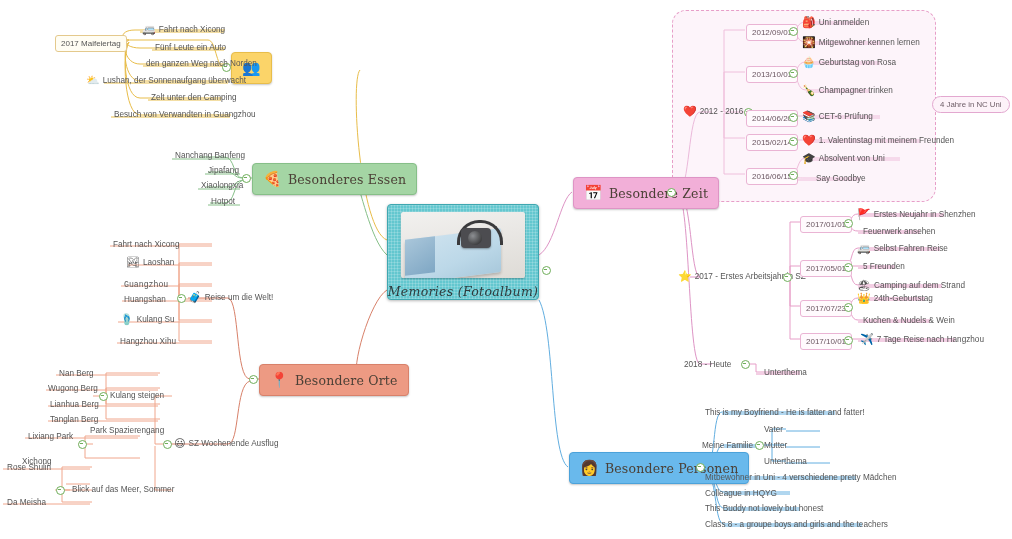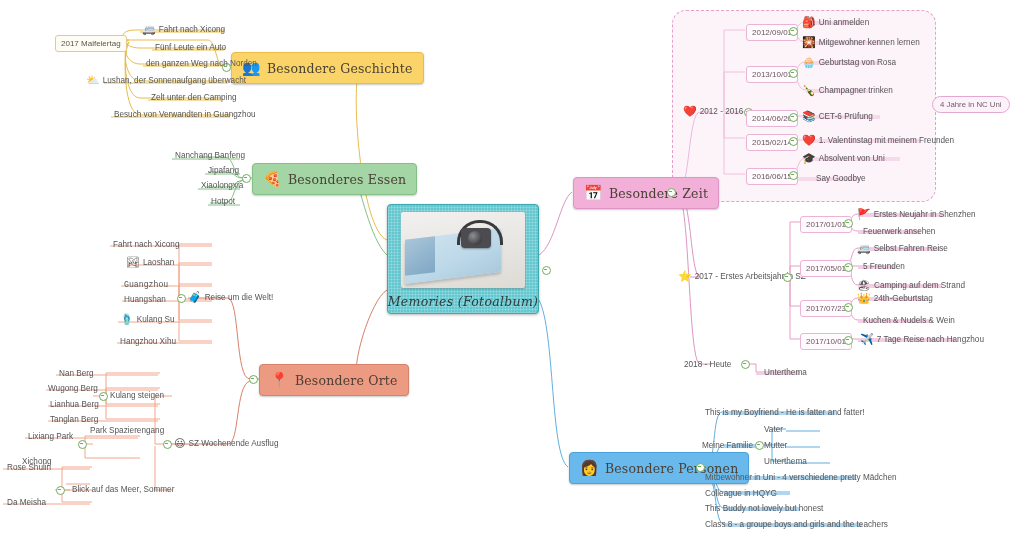--- a/index.html
+++ b/index.html
@@ -9,21 +9,21 @@
     color:#4a4a4a;
   }
   #canvas{position:absolute;inset:0;width:1012px;height:539px;}
   svg.links{position:absolute;left:0;top:0;width:1012px;height:539px;pointer-events:none;}
 
   
   .node{position:absolute;white-space:nowrap;}
 
   
   .central{
-    left:387px;top:204px;width:152px;height:110px;
+    left:387px;top:204px;width:152px;height:96px;
     background:#63c7cf;border:1px solid #3fa7b0;border-radius:4px;
     box-shadow:0 1px 3px rgba(0,0,0,.28);
     background-image:
       repeating-linear-gradient(0deg,rgba(255,255,255,.18) 0 1px,transparent 1px 3px),
       repeating-linear-gradient(90deg,rgba(255,255,255,.18) 0 1px,transparent 1px 3px);
     display:flex;flex-direction:column;align-items:center;justify-content:flex-start;
     padding-top:7px;box-sizing:border-box;
   }
   .central .photo{
     width:124px;height:76px;border-radius:2px;position:relative;overflow:hidden;
@@ -281,21 +281,20 @@
       <div class="page"></div>
       <div class="strap"></div>
       <div class="cam"></div>
     </div>
     <div class="caption">Memories (Fotoalbum)</div>
   </div>
   <div class="handle" style="left:542px;top:266px;"></div>
 
   <div class="node main geschichte">
     <span class="ico">👥</span>
-    <span>Besondere Geschichte</span>
   </div>
   <div class="handle" style="left:222px;top:63px;"></div>
 
   <div class="lbl boxed" style="left:55px;top:35px;">2017 Maifeiertag</div>
   <div class="lbl ic" style="left:140px;top:23px;">
       <span class="e">🚐</span>
       <span>Fahrt nach Xicong</span>
     </div>
   <div class="lbl" style="left:153px;top:41px;">Fünf Leute ein Auto</div>
   <div class="lbl" style="left:144px;top:57px;">den ganzen Weg nach Norden</div>

